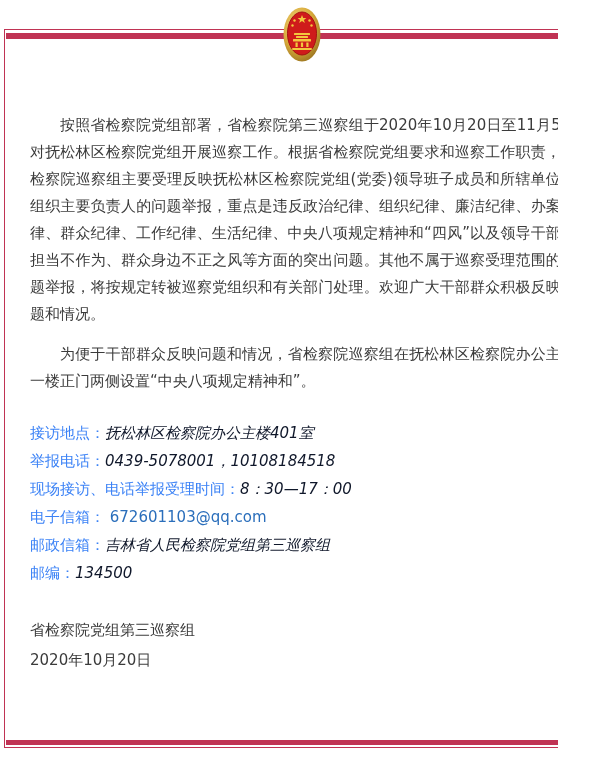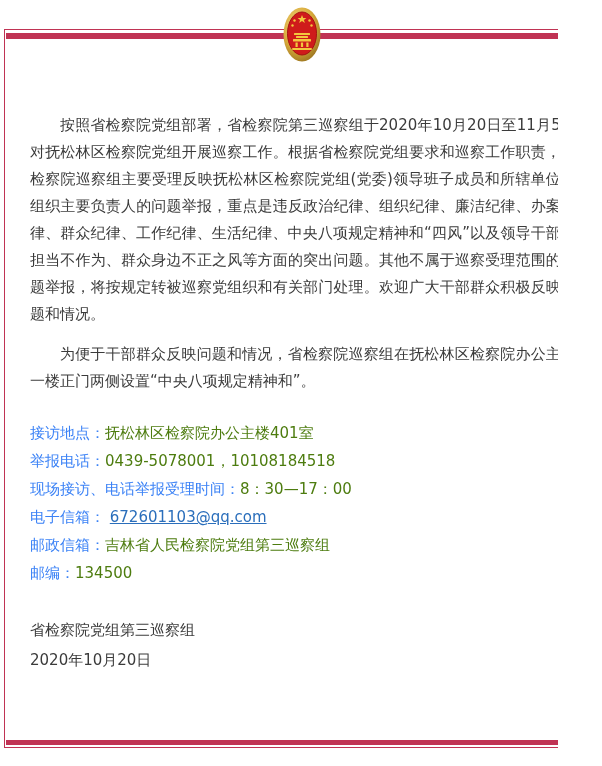--- a/index.html
+++ b/index.html
@@ -44,24 +44,23 @@
   }
   .body-para {
     line-height:27px;
     text-align:justify;
     text-indent:2em;
   }
   .body-para.second { margin-top:13px; }
   .contact-block { margin-top:24px; }
   .contact-row { line-height:28px; }
   .contact-label { color:#3b82f6; }
-  .contact-value { color:#4d7c0f; }
+  .contact-value { color:#0f172a;font-style:italic; }
   .email-link {
     color:#2a6ebb;
-    text-decoration:underline;
     cursor:pointer;
   }
   .closing-line {
     line-height:28px;
     text-indent:2em;
   }
   .signature-block {
     margin-top:28px;
     width:400px;
     line-height:30px;

